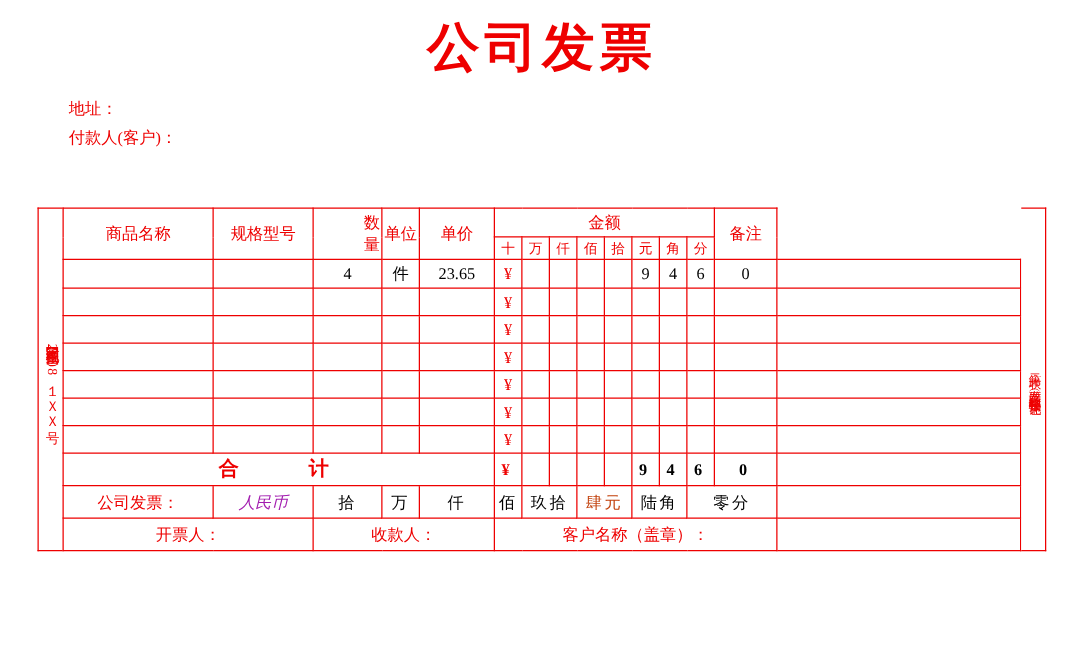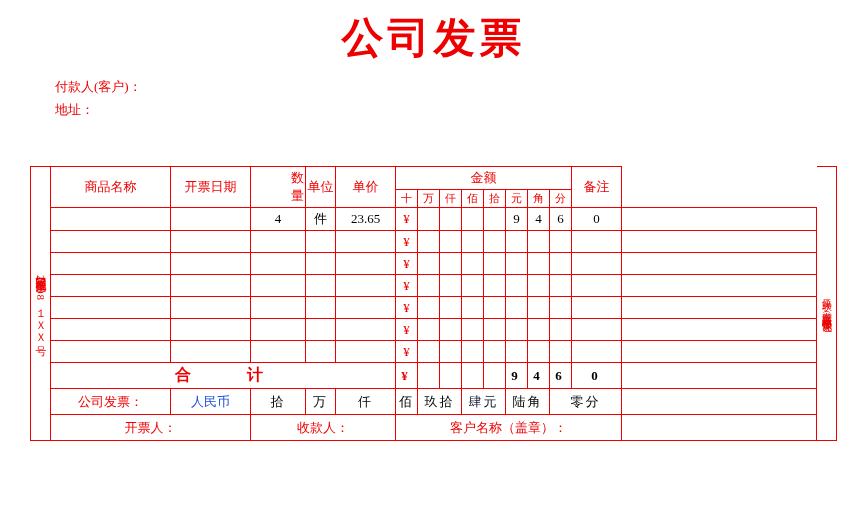--- a/index.html
+++ b/index.html
@@ -140,34 +140,34 @@
     }
   </style>
 </head>
 <body>
 
 <div class="page">
 
   <div class="title">公司发票</div>
 
   <div class="header-left">
+    <div>地址：</div>
     <div>付款人(客户)：</div>
-    <div>地址：</div>
   </div>
 
 
   <div class="invoice-table-wrapper">
 
     <div class="left-label">国税征票图【2008１ＸＸ号</div>
 
     <table class="main-table">
       <thead>
         <tr class="header-row">
           <th rowspan="2" style="width:120px;">商品名称</th>
-          <th rowspan="2" style="width:80px;">开票日期</th>
+          <th rowspan="2" style="width:80px;">规格型号</th>
           <th rowspan="2" style="width:50px;padding-left:40px;">数量</th>
           <th rowspan="2" style="width:30px;">单位</th>
           <th rowspan="2" style="width:60px;">单价</th>
           <th colspan="8">金额</th>
           <th rowspan="2" style="width:50px;">备注</th>
         </tr>
         <tr class="amount-sub-header">
           <th style="width:22px;">十</th>
           <th style="width:22px;">万</th>
           <th style="width:22px;">仟</th>
@@ -310,27 +310,27 @@
           <td class="subtotal-num"></td>
           <td class="subtotal-num" style="color:#000;">9</td>
           <td class="subtotal-num" style="color:#000;">4</td>
           <td class="subtotal-num" style="color:#000;">6</td>
           <td class="subtotal-num" style="color:#000;">0</td>
           <td></td>
         </tr>
 
         <tr class="daxie-row">
           <td style="color:#e00;">公司发票：</td>
-          <td style="color:#1d4ed8;">人民币</td>
+          <td style="color:#a21caf;font-style:italic;">人民币</td>
           <td style="color:#000;letter-spacing:2px;">拾</td>
           <td style="color:#000;letter-spacing:2px;">万</td>
           <td style="color:#000;letter-spacing:2px;">仟</td>
           <td style="color:#000;letter-spacing:2px;">佰</td>
           <td colspan="2" style="color:#000;letter-spacing:2px;">玖拾</td>
-          <td colspan="2" style="color:#0f172a;letter-spacing:2px;">肆元</td>
+          <td colspan="2" style="color:#c2410c;letter-spacing:2px;">肆元</td>
           <td colspan="2" style="color:#000;letter-spacing:2px;">陆角</td>
           <td colspan="2" style="color:#000;letter-spacing:2px;">零分</td>
           <td></td>
         </tr>
 
         <tr class="bottom-row">
           <td colspan="2" style="color:#e00;">开票人：</td>
           <td colspan="3" style="color:#e00;">收款人：</td>
           <td colspan="9" style="color:#e00;">客户名称（盖章）：</td>
           <td></td>

